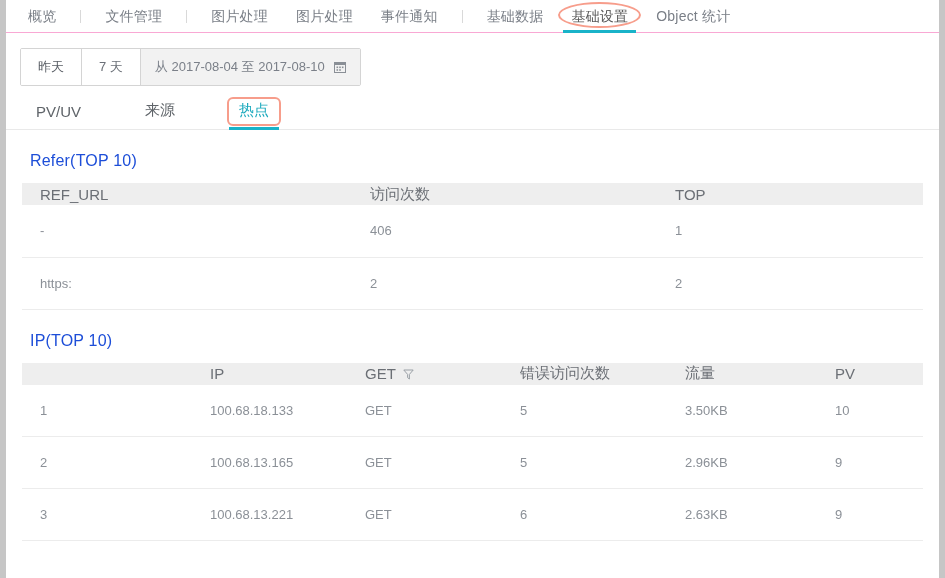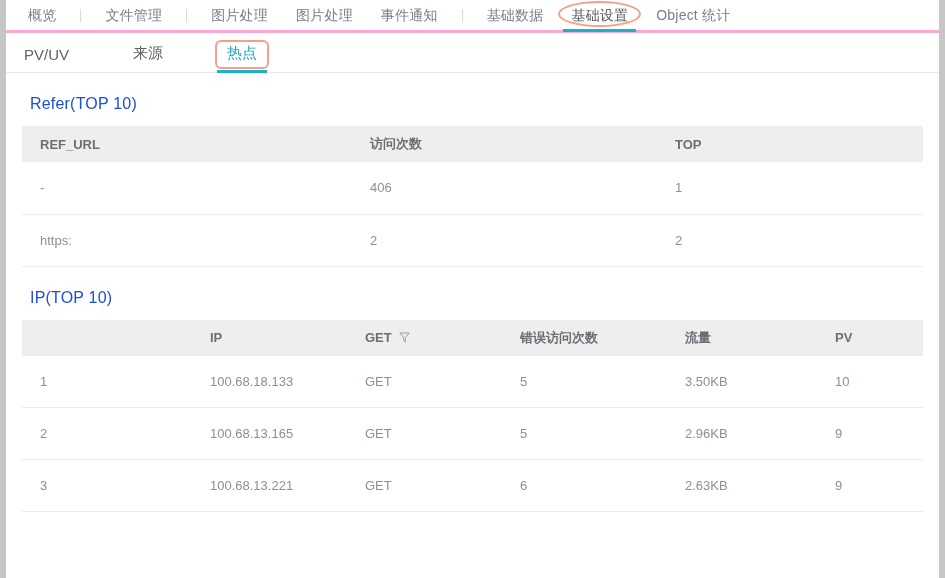--- a/index.html
+++ b/index.html
@@ -41,21 +41,21 @@
     width: 933px;
     height: 578px;
     background: #ffffff;
     overflow: hidden;
   }
 
   
   .topnav {
     position: relative;
     height: 33px;
-    border-bottom: 3px solid #f9a8d4;
+    border-bottom: 1px solid #f9a8d4;
     display: flex;
     align-items: center;
     padding-left: 8px;
     box-sizing: border-box;
     white-space: nowrap;
   }
   .nav-item {
     position: relative;
     font-size: 14px;
     color: #7a7f87;
@@ -146,21 +146,21 @@
     margin-left: 3px;
   }
   .cal-icon svg { display: block; }
 
   
   .subtabs {
     position: relative;
     display: flex;
     align-items: flex-end;
     height: 40px;
-    padding-left: 8px;
+    padding-left: 20px;
     border-bottom: 1px solid #e9e9e9;
     box-sizing: border-box;
   }
   .subtab {
     position: relative;
     font-size: 15px;
     color: #5f6469;
     padding: 0 10px 9px 10px;
     margin-right: 44px;
     cursor: pointer;
@@ -197,25 +197,25 @@
 
   table.grid {
     width: 100%;
     border-collapse: collapse;
     table-layout: fixed;
     font-size: 13px;
   }
   table.grid thead th {
     background: #eeeeee;
     color: #6b6f75;
-    font-weight: bold;
+    font-weight: normal;
     text-align: left;
-    height: 36px;
+    height: 22px;
     padding: 0 0 0 18px;
-    font-size: 13px;
+    font-size: 15px;
     box-sizing: border-box;
     white-space: nowrap;
   }
   table.grid tbody td {
     height: 52px;
     color: #8b9097;
     padding: 0 0 0 18px;
     border-bottom: 1px solid #ececec;
     background: #ffffff;
     box-sizing: border-box;
@@ -261,20 +261,40 @@
         <span class="nav-sep"></span>
         <div class="nav-item"><span>图片处理</span></div>
         <div class="nav-item"><span>图片处理</span></div>
         <div class="nav-item"><span>事件通知</span></div>
         <span class="nav-sep"></span>
         <div class="nav-item"><span>基础数据</span></div>
         <div class="nav-item active"><span>基础设置</span><span class="annot-oval"></span><span class="nav-underline"></span></div>
         <div class="nav-item"><span>Object 统计</span></div>
       </div>
 
+    <div class="toolbar">
+      <div class="btn-group">
+        <div class="btn-seg selected">昨天</div>
+        <div class="btn-seg">7 天</div>
+        <div class="btn-range">
+          <span>从 2017-08-04 至 2017-08-10</span>
+          <span class="cal-icon">
+            <svg width="12" height="12" viewBox="0 0 12 12">
+              <rect x="0.5" y="1.5" width="11" height="10" fill="none" stroke="#8a8f96" stroke-width="1"></rect>
+              <rect x="0.5" y="1.5" width="11" height="2.5" fill="#8a8f96"></rect>
+              <rect x="2.5" y="5.5" width="1.6" height="1.6" fill="#8a8f96"></rect>
+              <rect x="5.2" y="5.5" width="1.6" height="1.6" fill="#8a8f96"></rect>
+              <rect x="7.9" y="5.5" width="1.6" height="1.6" fill="#8a8f96"></rect>
+              <rect x="2.5" y="8.2" width="1.6" height="1.6" fill="#8a8f96"></rect>
+              <rect x="5.2" y="8.2" width="1.6" height="1.6" fill="#8a8f96"></rect>
+            </svg>
+          </span>
+        </div>
+      </div>
+    </div>
 
     <div class="subtabs" id="subtabs">
         <div class="subtab"><span>PV/UV</span></div>
         <div class="subtab"><span>来源</span></div>
         <div class="subtab active"><span>热点</span><span class="annot-rect"></span><span class="subtab-underline"></span></div>
       </div>
 
     <div class="section">
       <div class="section-title">Refer(TOP 10)</div>
 

